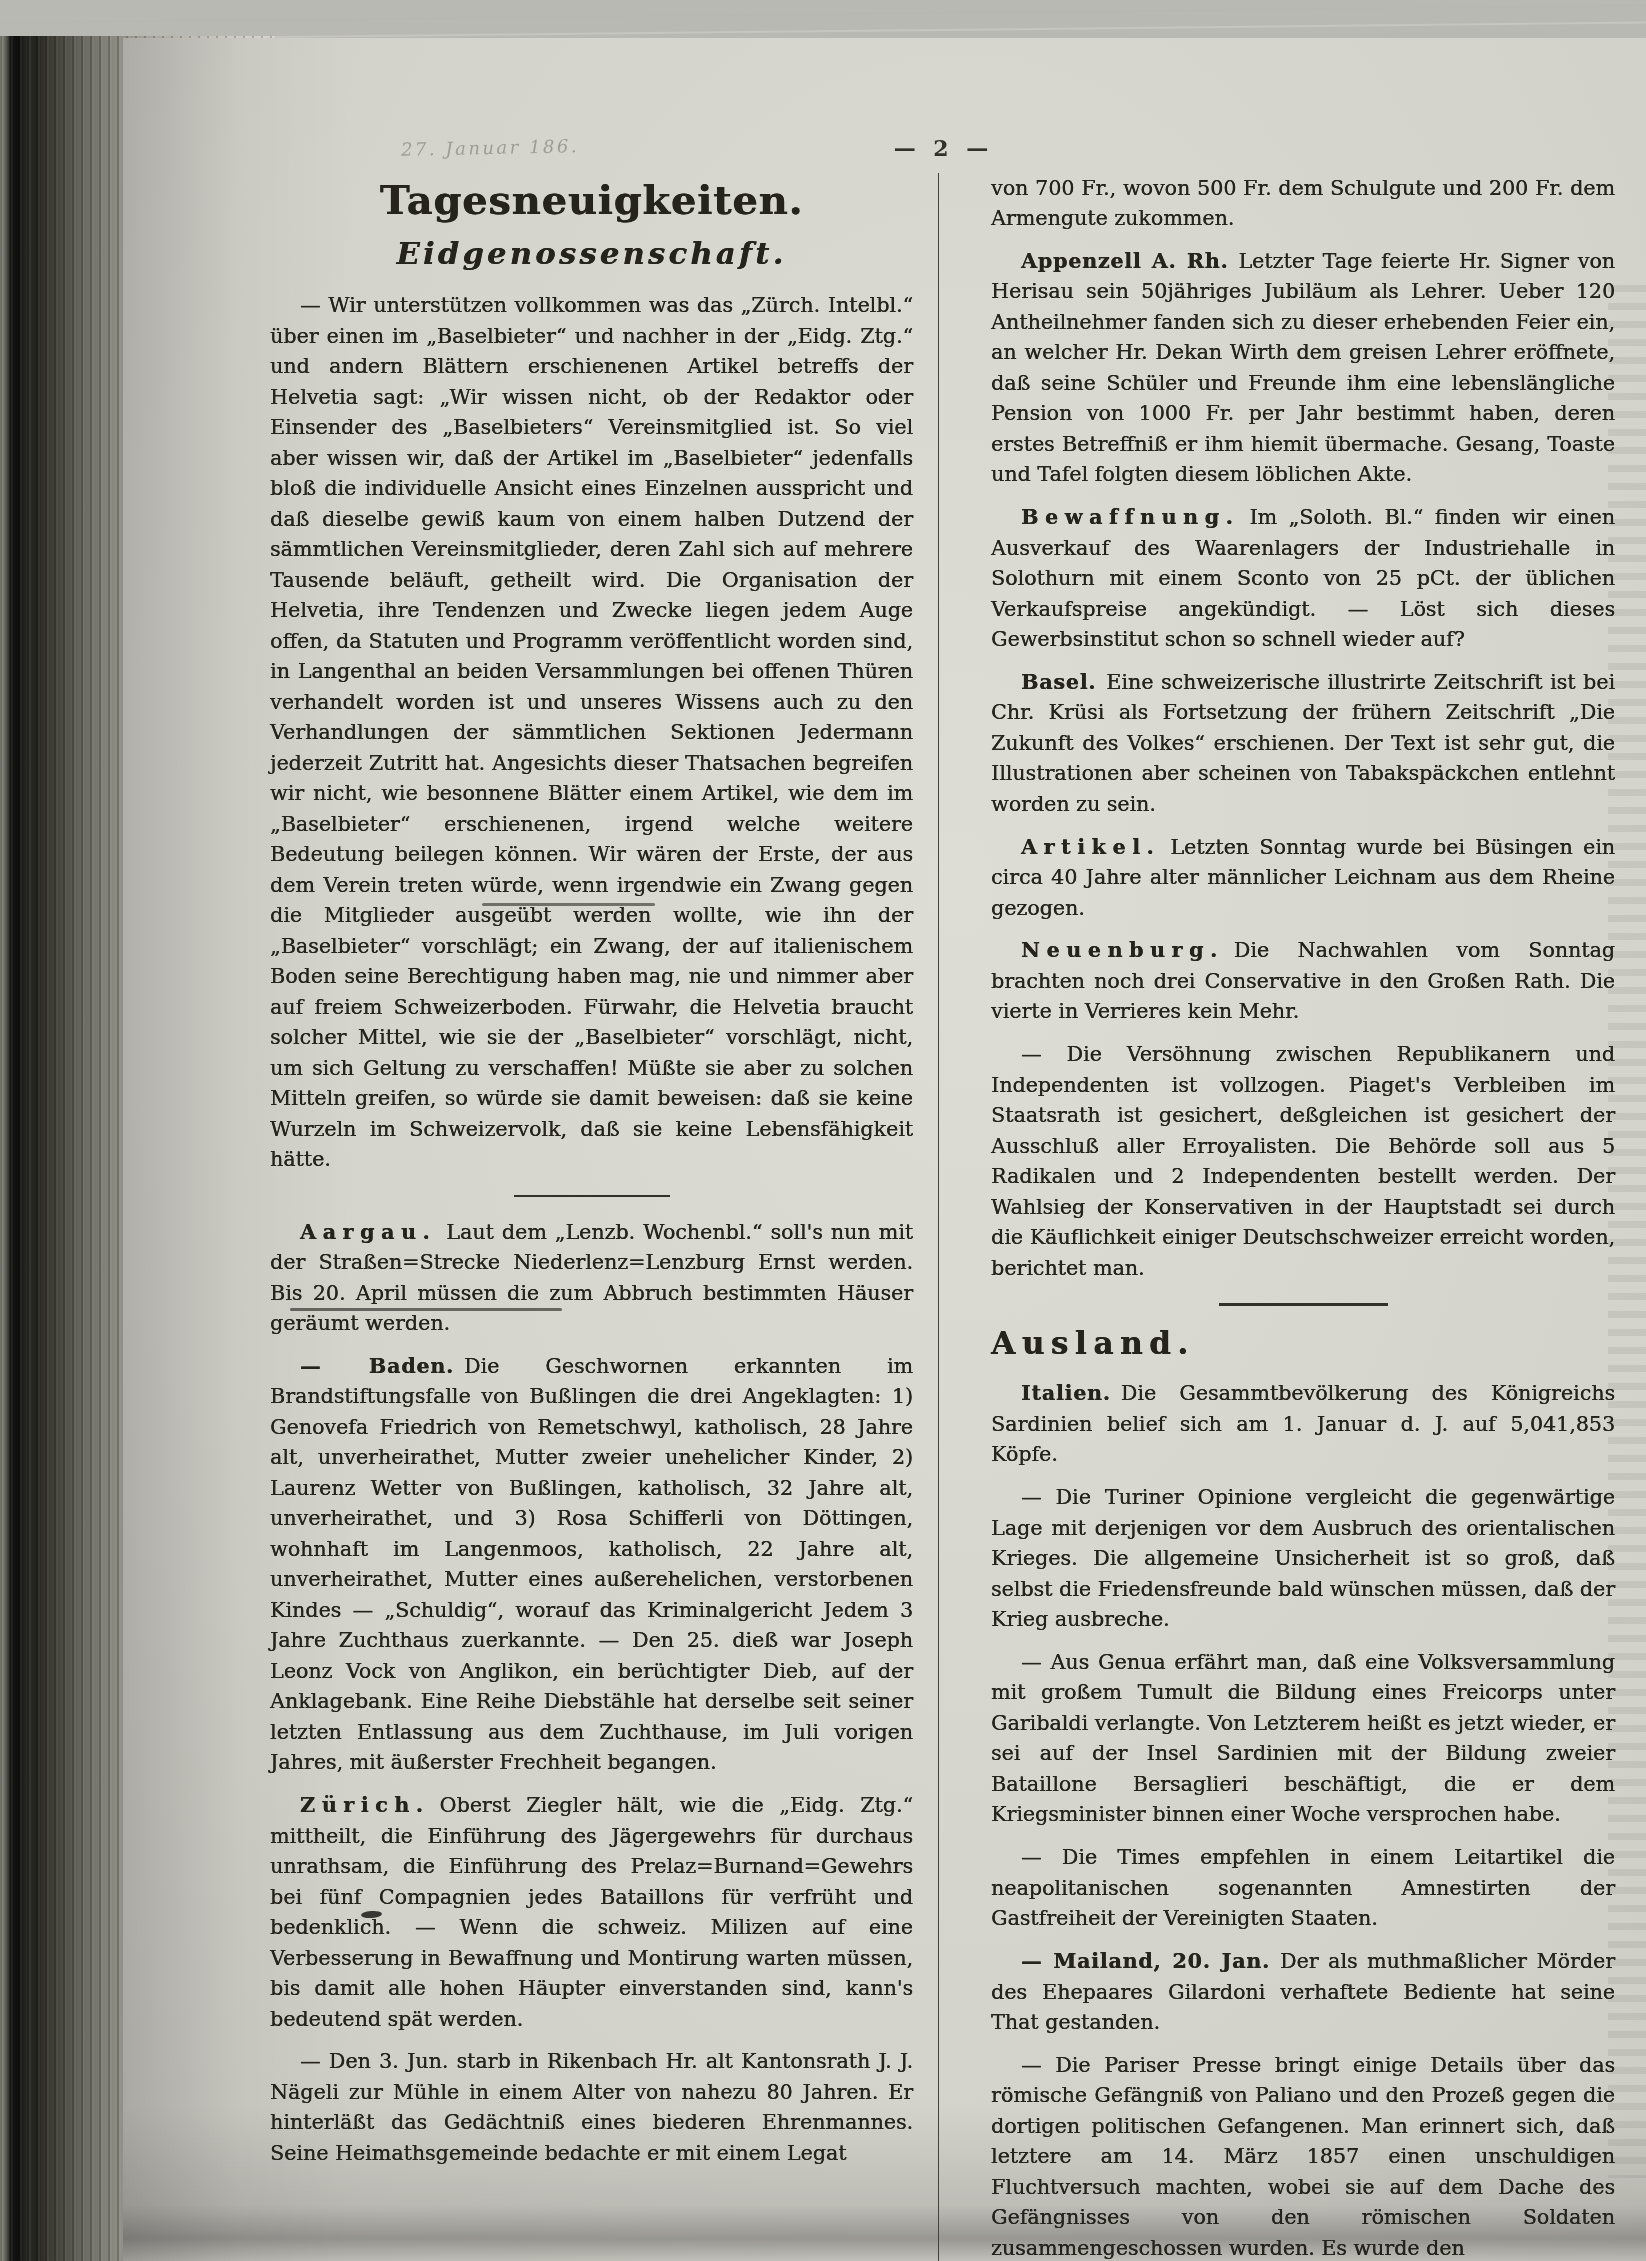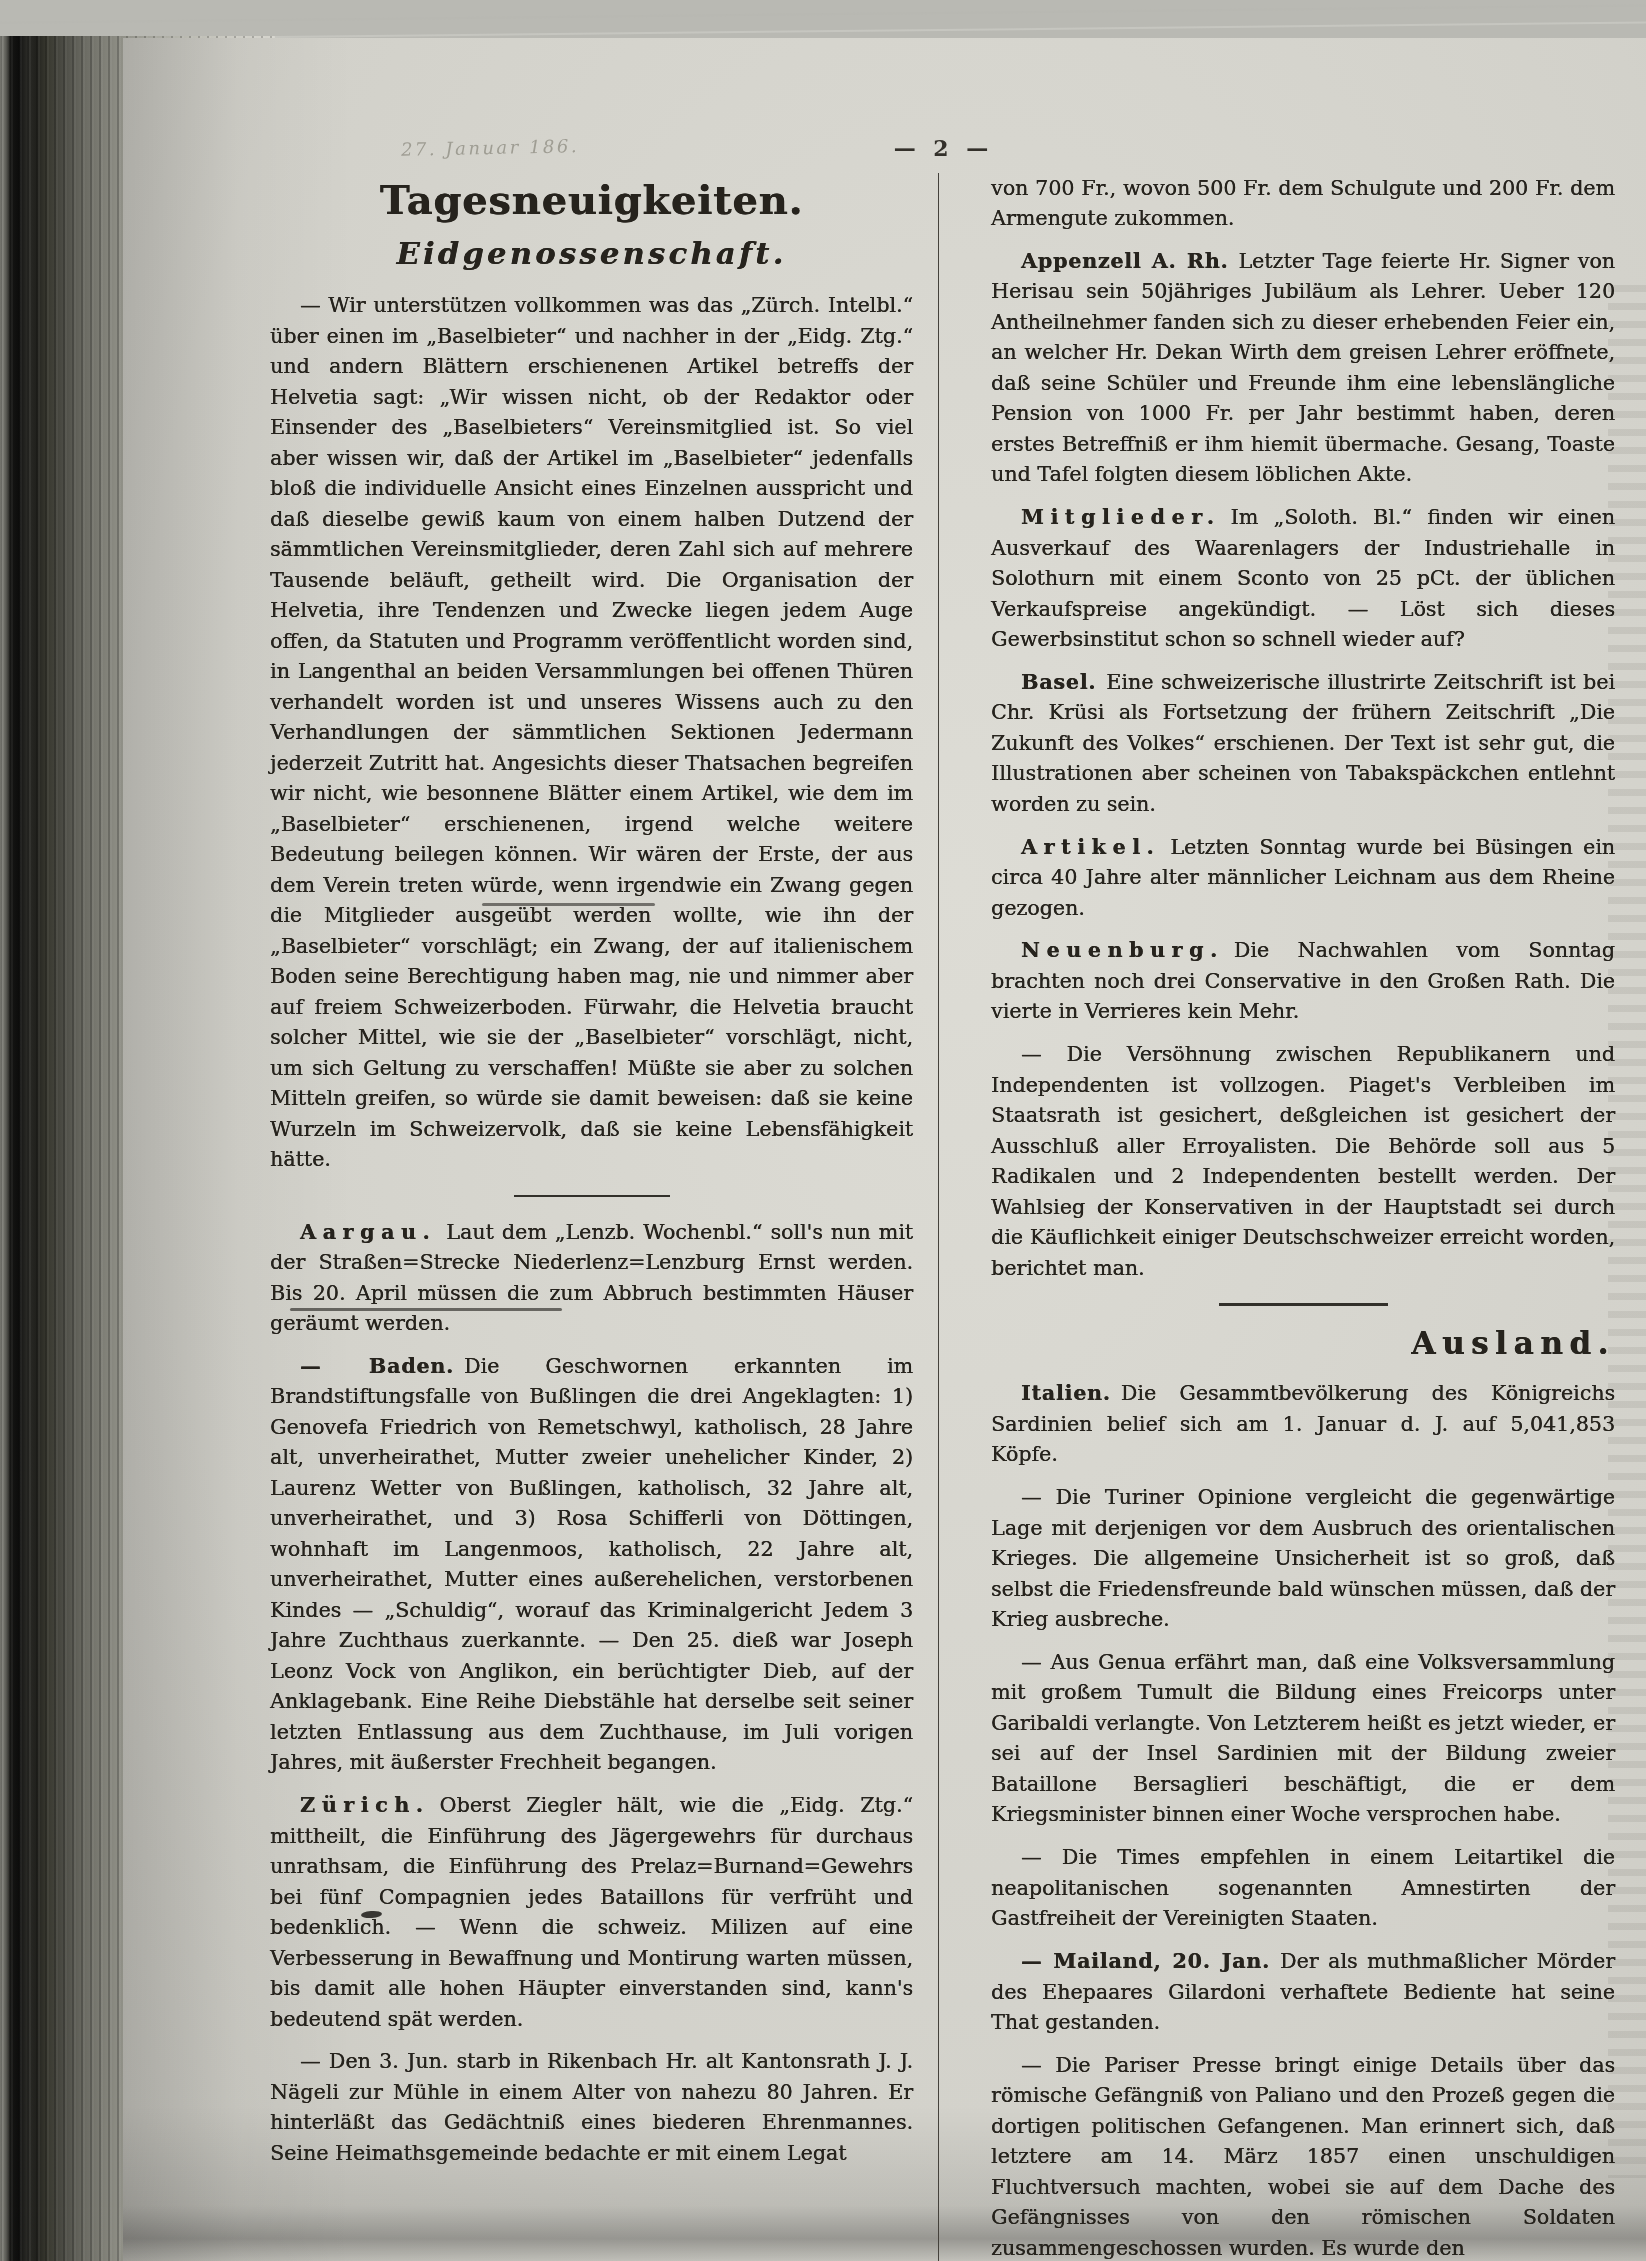--- a/index.html
+++ b/index.html
@@ -34,21 +34,21 @@
     color:#33302a;margin-bottom:8.2px;}
   .columns{display:flex;margin-top:11.5px;}
   .col{box-sizing:border-box;text-align:justify;font-size:20.6px;line-height:30.5px;
     hyphens:auto;color:#26231d;text-shadow:0.3px 0 0 currentColor;}
   .col-left{width:668px;padding-right:25px;}
   .col-right{width:677px;padding-left:52px;border-left:1.6px solid #44413b;}
   .title{font-size:40px;line-height:1.1;font-weight:bold;text-align:center;margin:5px 0 15px;
     letter-spacing:0.8px;text-shadow:0.5px 0 0 currentColor;}
   .section{font-size:30.5px;line-height:1.1;font-weight:bold;font-style:italic;text-align:center;
     margin:0 0 20px;letter-spacing:3.3px;}
-  .ausland{font-size:31px;line-height:1.1;font-weight:bold;text-align:right;
+  .ausland{font-size:31px;line-height:1.1;font-weight:bold;text-align:left;
     margin:11.5px 0 18px;letter-spacing:6.6px;text-shadow:0.5px 0 0 currentColor;}
   .article{margin:0 0 12.3px;text-indent:30px;}
   .article.noindent{text-indent:0;}
   .label{margin-right:10px;}
   .label.spaced{letter-spacing:6.6px;font-weight:bold;}
   .label.boldl{font-weight:bold;letter-spacing:0.8px;margin-top:44px;}
   .rule{border-top:2.5px solid #32302a;margin:20px auto;}
   .rule-short{width:156px;}
   .rule-med{width:169px;border-top-width:3.3px;}
   .faint-date{position:absolute;left:278px;top:99px;font-size:18px;color:#8d8b80;
@@ -96,21 +96,21 @@
         <p class="article"><span class="label spaced">Zürich.</span><span>Oberst Ziegler hält, wie die „Eidg. Ztg.“ mittheilt, die Einführung des Jägergewehrs für durchaus unrathsam, die Einführung des Prelaz=Burnand=Gewehrs bei fünf Compagnien jedes Bataillons für verfrüht und bedenklich. — Wenn die schweiz. Milizen auf eine Verbesserung in Bewaffnung und Montirung warten müssen, bis damit alle hohen Häupter einverstanden sind, kann's bedeutend spät werden.</span></p>
 
         <p class="article"><span>— Den 3. Jun. starb in Rikenbach Hr. alt Kantonsrath J. J. Nägeli zur Mühle in einem Alter von nahezu 80 Jahren. Er hinterläßt das Gedächtniß eines biederen Ehrenmannes. Seine Heimathsgemeinde bedachte er mit einem Legat</span></p>
       </div>
 
       <div class="col col-right">
         <p class="article noindent"><span>von 700 Fr., wovon 500 Fr. dem Schulgute und 200 Fr. dem Armengute zukommen.</span></p>
 
         <p class="article"><span class="label boldl">Appenzell A. Rh.</span><span>Letzter Tage feierte Hr. Signer von Herisau sein 50jähriges Jubiläum als Lehrer. Ueber 120 Antheilnehmer fanden sich zu dieser erhebenden Feier ein, an welcher Hr. Dekan Wirth dem greisen Lehrer eröffnete, daß seine Schüler und Freunde ihm eine lebenslängliche Pension von 1000 Fr. per Jahr bestimmt haben, deren erstes Betreffniß er ihm hiemit übermache. Gesang, Toaste und Tafel folgten diesem löblichen Akte.</span></p>
 
-        <p class="article"><span class="label spaced">Mitglieder.</span><span>Im „Soloth. Bl.“ finden wir einen Ausverkauf des Waarenlagers der Industriehalle in Solothurn mit einem Sconto von 25 pCt. der üblichen Verkaufspreise angekündigt. — Löst sich dieses Gewerbsinstitut schon so schnell wieder auf?</span></p>
+        <p class="article"><span class="label spaced">Bewaffnung.</span><span>Im „Soloth. Bl.“ finden wir einen Ausverkauf des Waarenlagers der Industriehalle in Solothurn mit einem Sconto von 25 pCt. der üblichen Verkaufspreise angekündigt. — Löst sich dieses Gewerbsinstitut schon so schnell wieder auf?</span></p>
 
         <p class="article"><span class="label boldl">Basel.</span><span>Eine schweizerische illustrirte Zeitschrift ist bei Chr. Krüsi als Fortsetzung der frühern Zeitschrift „Die Zukunft des Volkes“ erschienen. Der Text ist sehr gut, die Illustrationen aber scheinen von Tabakspäckchen entlehnt worden zu sein.</span></p>
 
         <p class="article"><span class="label spaced">Artikel.</span><span>Letzten Sonntag wurde bei Büsingen ein circa 40 Jahre alter männlicher Leichnam aus dem Rheine gezogen.</span></p>
 
         <p class="article"><span class="label spaced">Neuenburg.</span><span>Die Nachwahlen vom Sonntag brachten noch drei Conservative in den Großen Rath. Die vierte in Verrieres kein Mehr.</span></p>
 
         <p class="article"><span>— Die Versöhnung zwischen Republikanern und Independenten ist vollzogen. Piaget's Verbleiben im Staatsrath ist gesichert, deßgleichen ist gesichert der Ausschluß aller Erroyalisten. Die Behörde soll aus 5 Radikalen und 2 Independenten bestellt werden. Der Wahlsieg der Konservativen in der Hauptstadt sei durch die Käuflichkeit einiger Deutschschweizer erreicht worden, berichtet man.</span></p>
 
         <div class="rule rule-med"></div>

